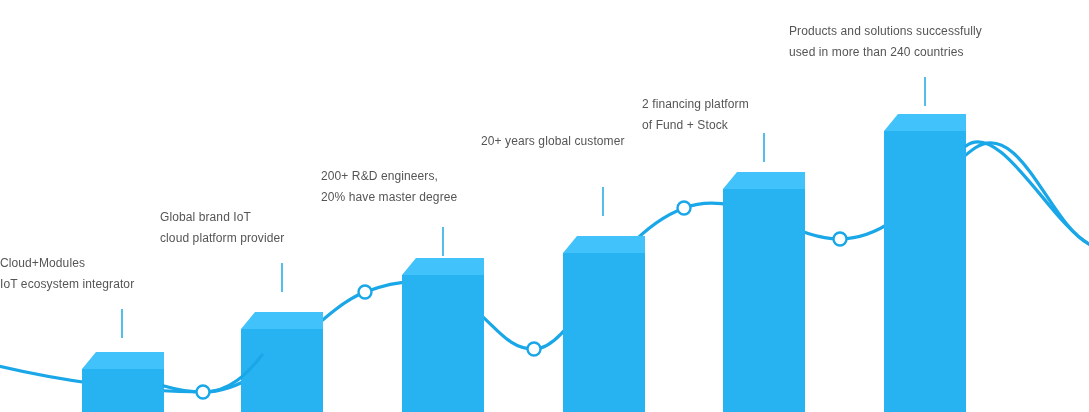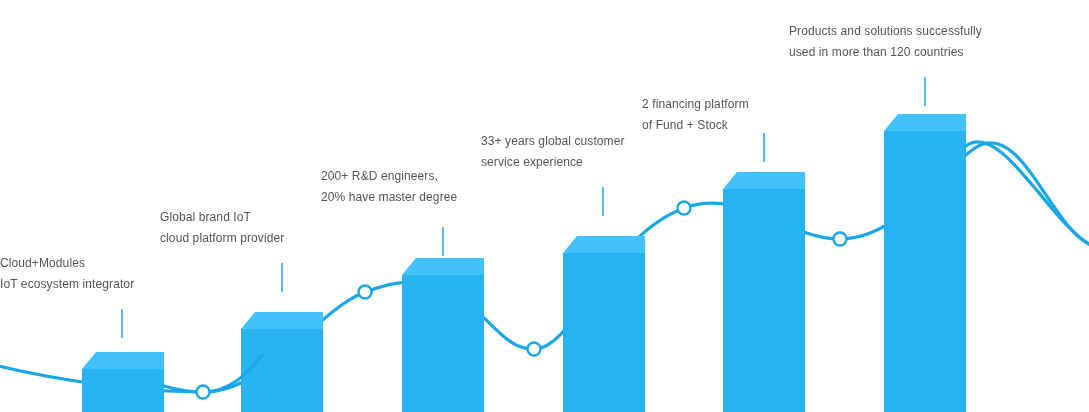--- a/index.html
+++ b/index.html
@@ -102,27 +102,26 @@
     <span class="line">Cloud+Modules</span>
     <span class="line">IoT ecosystem integrator</span>
   </div>
 
   <div class="label" style="left:321px;top:166px;width:244px;">
     <span class="line">200+ R&amp;D engineers,</span>
     <span class="line">20% have master degree</span>
   </div>
 
   <div class="label" style="left:481px;top:131px;width:244px;">
-    <span class="line">33+ years global customer</span>
-    <span class="line">service experience</span>
+    <span class="line">20+ years global customer</span>
   </div>
 
   <div class="label" style="left:642px;top:94px;width:244px;">
     <span class="line">2 financing platform</span>
     <span class="line">of Fund + Stock</span>
   </div>
 
   <div class="label" style="left:789px;top:21px;width:272px;">
     <span class="line">Products and solutions successfully</span>
-    <span class="line">used in more than 120 countries</span>
+    <span class="line">used in more than 240 countries</span>
   </div>
 
 </div>
 
 </body></html>

